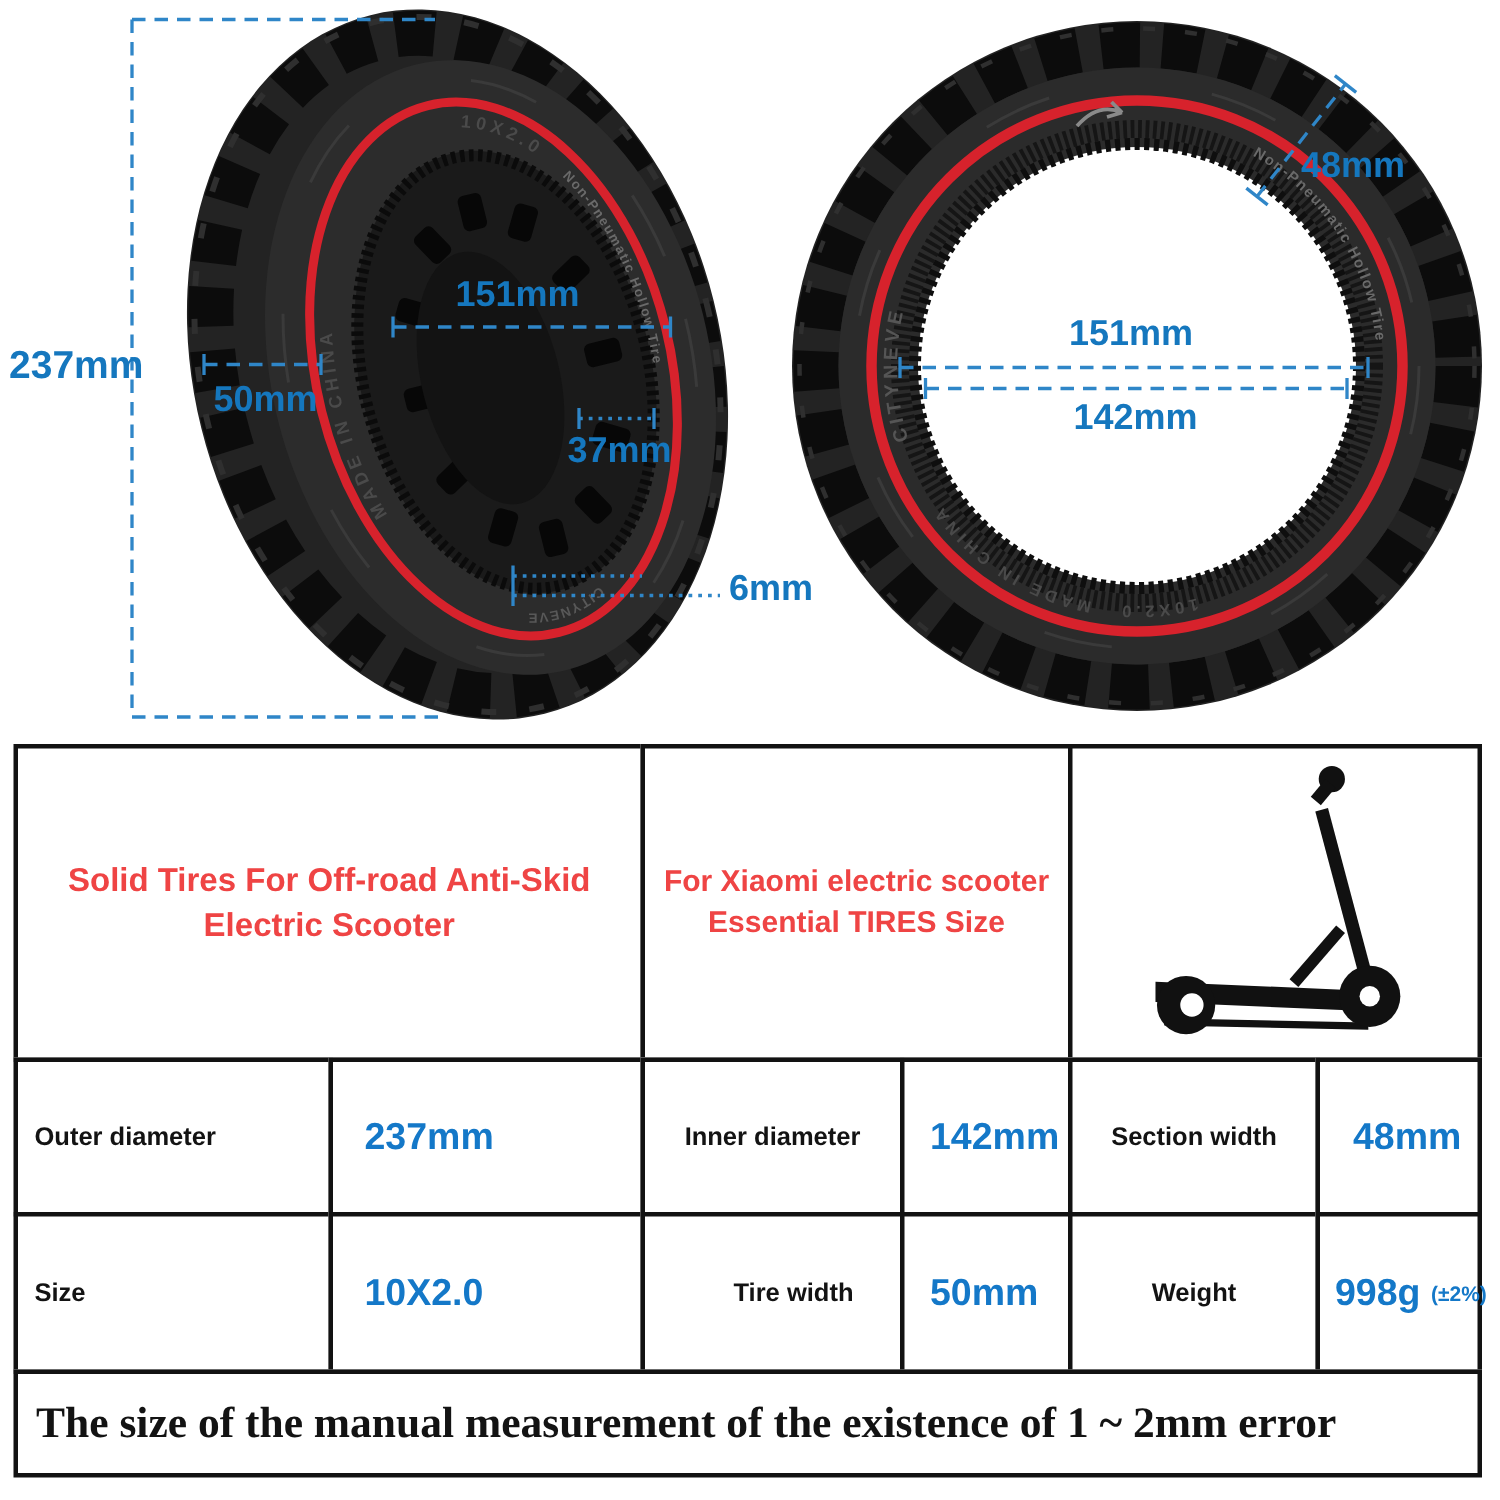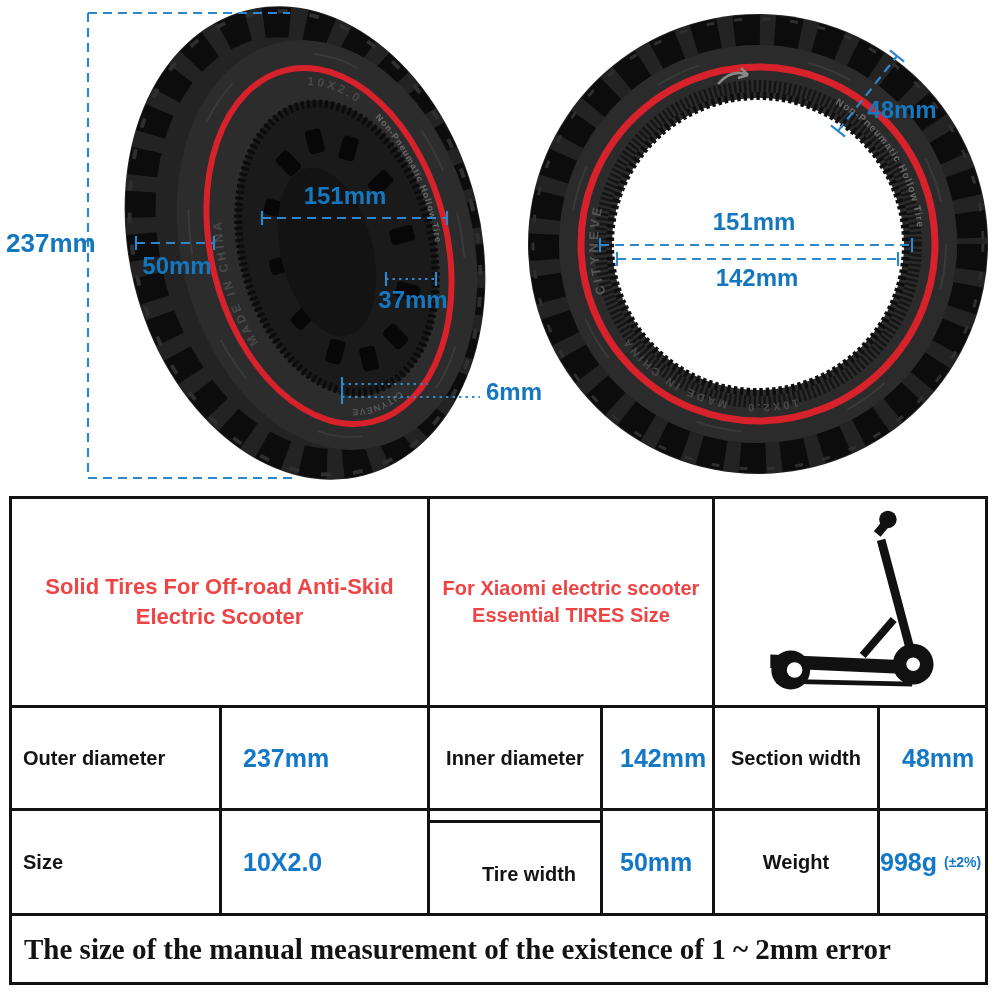--- a/index.html
+++ b/index.html
@@ -14,21 +14,21 @@
   .tire-mark{fill:#4a4a4a;font-weight:bold;letter-spacing:3px;font-size:12px;}
   .tire-mark-small{fill:#6a6a6a;font-weight:bold;letter-spacing:1px;font-size:9px;}
 
   
   #spec-table{position:absolute;left:9px;top:496px;width:979px;height:489px;}
   .cell{position:absolute;box-sizing:border-box;border:3px solid #121212;background:#ffffff;
         display:flex;align-items:center;}
   .cell.center{justify-content:center;text-align:center;}
   .hdr{font-weight:bold;color:#ef4444;font-size:22px;line-height:1.35;}
   .hdr2{font-weight:bold;color:#ef4444;font-size:20px;line-height:1.35;}
-  .spec-label{font-weight:bold;color:#131313;font-size:20px;}
+  .spec-label{font-weight:bold;color:#131313;font-size:17px;}
   .spec-value{font-weight:bold;color:#1478c8;font-size:25px;}
   .spec-suffix{font-weight:bold;color:#1478c8;font-size:14px;margin-left:7px;}
   .pad-left{padding-left:11px;}
   .pad-value{padding-left:21px;}
   .note-text{font-weight:bold;color:#131313;font-size:29px;padding-left:12px;white-space:nowrap;font-family:Liberation Serif, serif;}
 </style>
 </head>
 <body>
 
 <div id="page">
@@ -204,30 +204,30 @@
     <div class="cell pad-value" style="left:868px;top:209px;width:111px;height:106px;padding-left:22px;">
       <span class="spec-value">48mm</span>
     </div>
 
     <div class="cell pad-left" style="left:0px;top:312px;width:213px;height:108px;">
       <span class="spec-label">Size</span>
     </div>
     <div class="cell pad-value" style="left:210px;top:312px;width:211px;height:108px;">
       <span class="spec-value">10X2.0</span>
     </div>
-    <div class="cell center" style="left:418px;top:324px;width:204px;height:108px;">
+    <div class="cell center" style="left:418px;top:312px;width:204px;height:108px;">
       <span class="spec-label">Tire width</span>
     </div>
     <div class="cell pad-value" style="left:591px;top:312px;width:115px;height:108px;padding-left:17px;">
       <span class="spec-value">50mm</span>
     </div>
     <div class="cell center" style="left:703px;top:312px;width:168px;height:108px;">
       <span class="spec-label">Weight</span>
     </div>
-    <div class="cell" style="left:868px;top:312px;width:111px;height:108px;">
+    <div class="cell" style="left:868px;top:312px;width:111px;height:108px;padding-left:10px;">
       <span class="spec-value">998g</span>
       <span class="spec-suffix">(±2%)</span>
     </div>
 
     <div class="cell" style="left:0px;top:417px;width:979px;height:72px;">
       <span class="note-text">The size of the manual measurement of the existence of 1 ~ 2mm error</span>
     </div>
   </div>
 </div>
 

